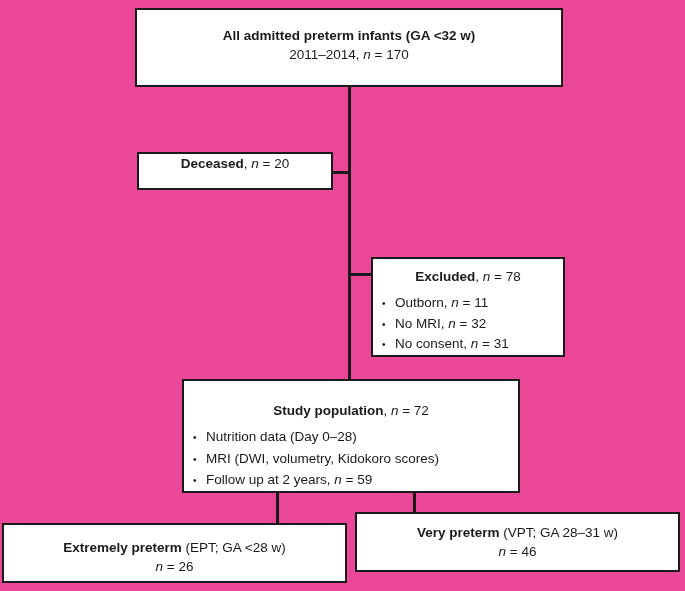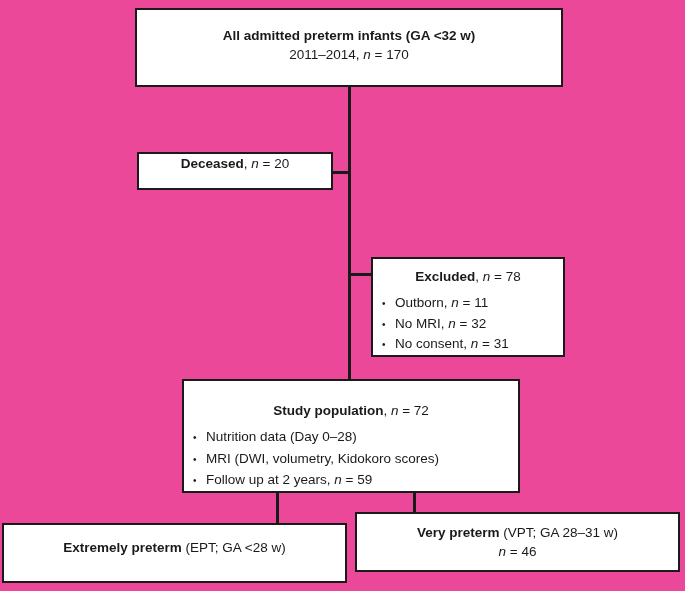--- a/index.html
+++ b/index.html
@@ -124,20 +124,21 @@
       </div>
       <div class="bullet-row">
         <span class="bullet-marker">•</span>
         <span><span>Follow up at 2 years, </span><span class="it">n</span><span> = 59</span></span>
       </div>
     </div>
   </div>
 
   <div class="box box-ept">
     <div class="tline center"><span class="b">Extremely preterm</span><span> (EPT; GA &lt;28 w)</span></div>
+    <div class="tline center"><span class="it">n</span><span> = 26</span></div>
   </div>
 
   <div class="box box-vpt">
     <div class="tline center"><span class="b">Very preterm</span><span> (VPT; GA 28–31 w)</span></div>
     <div class="tline center"><span class="it">n</span><span> = 46</span></div>
   </div>
 
 </div>
 
 </body></html>

